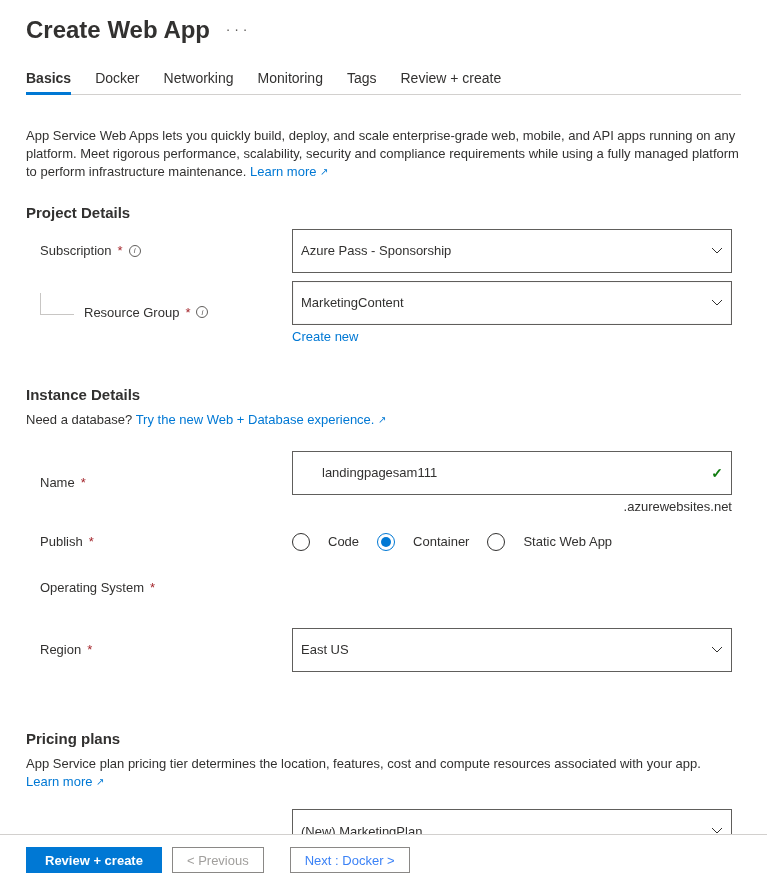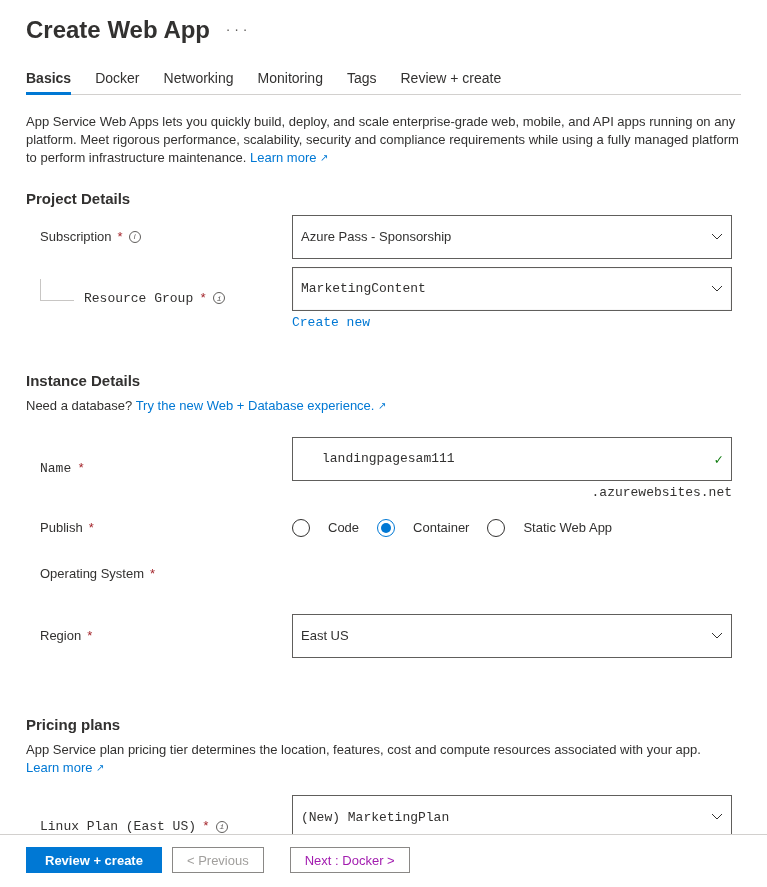--- a/index.html
+++ b/index.html
@@ -8,31 +8,31 @@
   font-size: 13px;
   color: #323130;
   background: #fff;
   width: 767px;
   height: 887px;
   position: relative;
 }
 .page { padding: 10px 26px 0 26px; }
 h1 { font-size: 24px; font-weight: 600; display: inline-block; margin-top: 6px; margin-bottom: 10px; }
 .more-icon { display: inline-block; margin-left: 12px; color: #605e5c; font-size: 14px; vertical-align: 4px; }
-.tabs { display: flex; gap: 24px; border-bottom: 1px solid #d2d0ce; margin-top: 10px; margin-bottom: 18px; }
+.tabs { display: flex; gap: 24px; border-bottom: 1px solid #d2d0ce; margin-top: 10px; margin-bottom: 32px; }
 .tab { padding: 6px 0 8px 0; font-size: 14px; color: #323130; cursor: pointer; position: relative; }
 .tab.active { font-weight: 600; }
 .tab.active::after { content:""; position:absolute; left:0; right:0; bottom:-1px; height:3px; background:#0078d4; }
 .intro { font-size: 13px; color: #323130; line-height: 1.4; margin-bottom: 22px; }
 .link { color: #0078d4; cursor: pointer; }
 .ext-icon { font-size: 10px; vertical-align: 1px; }
 h2 { font-size: 15px; font-weight: 600; margin-bottom: 8px; }
 .desc { font-size: 13px; line-height: 1.4; margin-bottom: 14px; }
 .row { display: flex; align-items: center; margin-bottom: 8px; min-height: 28px; margin-left: 14px; }
-.row.tight { margin-bottom: 2px; font-family: Liberation Mono, monospace; }
+.row.tight { margin-bottom: 2px; }
 .label-col { width: 252px; display: flex; align-items: center; gap: 6px; flex-shrink: 0; }
 .label-col .lbl { font-size: 13px; color: #323130; }
 .req { color: #a4262c; }
 .info-icon { width:12px; height:12px; border:1px solid #605e5c; border-radius:50%; display:inline-flex; align-items:center; justify-content:center; font-size:8px; color:#605e5c; font-style: italic; }
 .field-col { flex: 1; max-width: 440px; }
 .select, .input { width: 100%; height: 44px; border: 1px solid #605e5c; background: #fff; padding: 0 26px 0 8px; font-size: 13px; font-family: inherit; color: #323130; position: relative; display: flex; align-items: center; cursor: pointer; }
 .select.boxed { border-color: #605e5c; box-shadow: 0 0 0 1px rgba(96,94,92,0.05) inset; }
 .select .chevron { position: absolute; right: 8px; top: 50%; transform: translateY(-50%); }
 .input { cursor: text; padding-left: 29px; }
 .input.valid { padding-right: 28px; }
@@ -41,21 +41,21 @@
 .suffix { text-align: right; font-size: 13px; color: #323130; margin-top: 4px; }
 .indent { display:flex; align-items:center; }
 .indent-connector { width: 34px; height: 22px; border-left:1px solid #c8c6c4; border-bottom:1px solid #c8c6c4; margin-right: 10px; margin-top:-16px; }
 .radio-group { display:flex; align-items:center; gap: 18px; }
 .radio { display:flex; align-items:center; gap:18px; cursor:pointer; }
 .radio .circle { width:18px; height:18px; border:1px solid #323130; border-radius:50%; display:flex; align-items:center; justify-content:center; }
 .radio.selected .circle { border-color:#0078d4; }
 .radio.selected .circle::after { content:""; width:10px; height:10px; background:#0078d4; border-radius:50%; }
 .section-gap-lg { height: 40px; }
 .footer { position:absolute; left:0; right:0; bottom:0; border-top:1px solid #d2d0ce; padding:12px 26px 14px 26px; display:flex; gap:10px; background:#fff; }
-.btn { height:26px; padding:0 14px; font-size:13px; font-family:inherit; border:1px solid #8a8886; background:#fff; color:#a21caf; cursor:pointer; }
+.btn { height:26px; padding:0 14px; font-size:13px; font-family:inherit; border:1px solid #8a8886; background:#fff; color:#3b82f6; cursor:pointer; }
 .btn.primary { background:#0078d4; color:#fff; border-color:#0078d4; font-weight:600; padding:0 18px; }
 .btn.disabled { color:#a19f9d; cursor:default; }
 .btn.next { margin-left: 16px; }
 svg.chev { width:12px; height:12px; }
 </style>
 </head>
 <body>
 
 <div class="page">
   <h1>Create Web App</h1>

